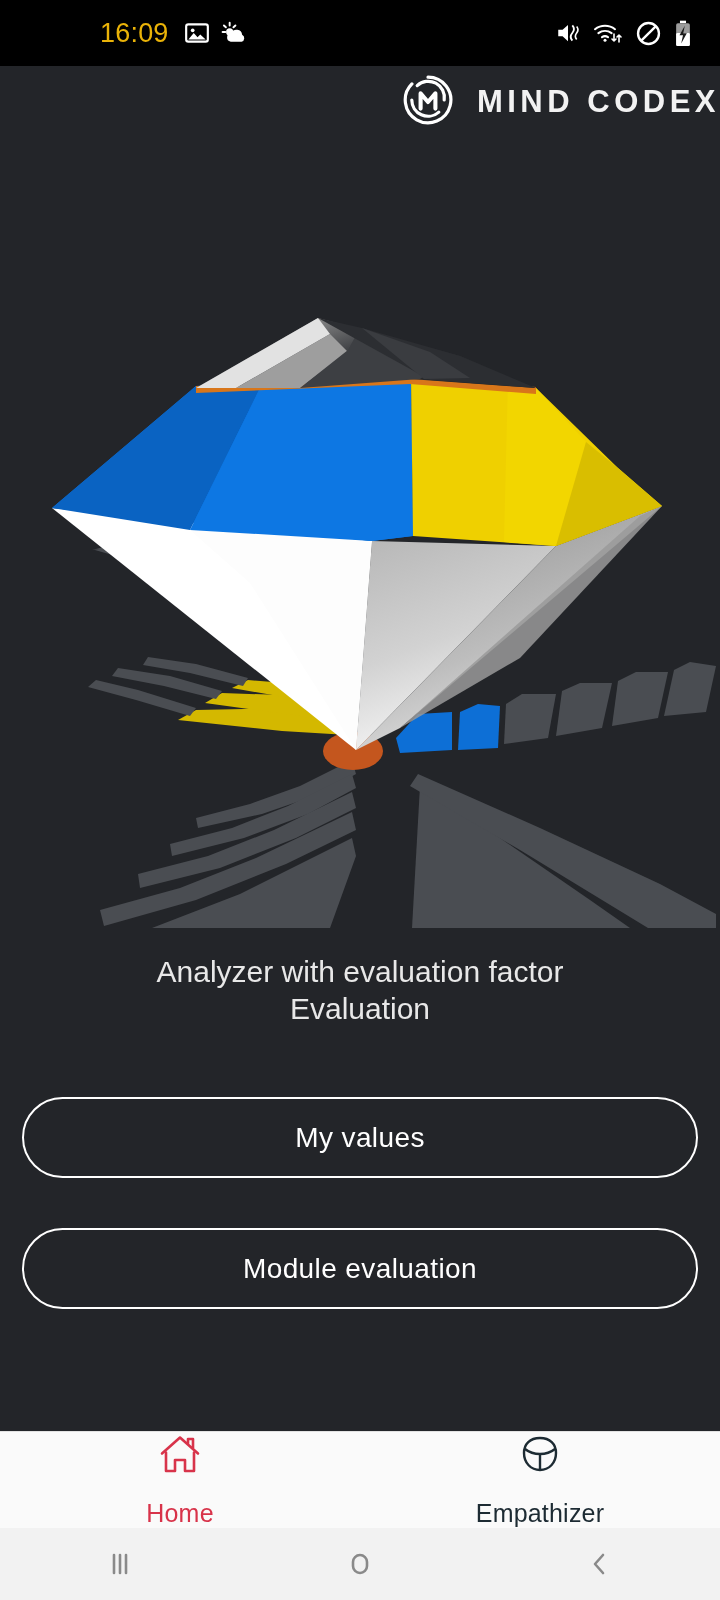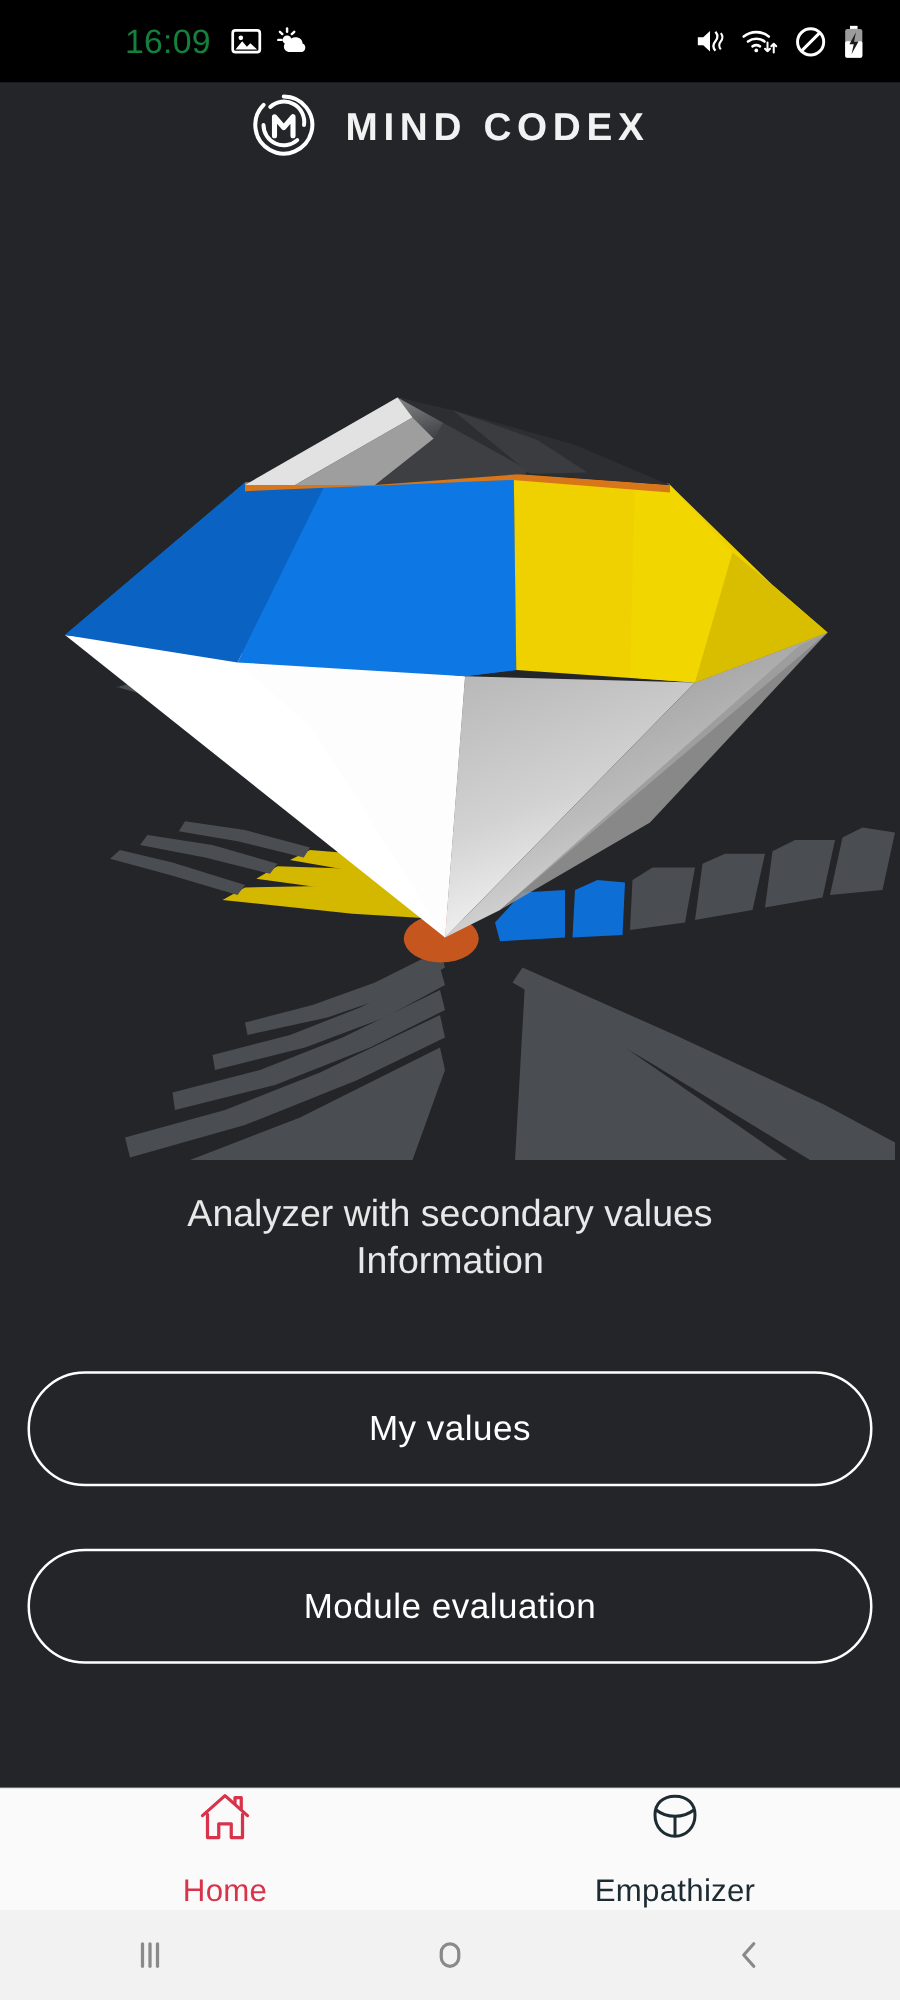--- a/index.html
+++ b/index.html
@@ -17,31 +17,31 @@
   }
 
   
   .statusbar {
     height:66px; background:#000;
     display:flex; align-items:center;
     padding:0 28px 0 100px;
     flex:0 0 66px;
   }
   .status-time {
-    color:#15803d; font-size:27px; letter-spacing:.2px;
+    color:#eab308; font-size:27px; letter-spacing:.2px;
     font-family:"Liberation Sans", sans-serif;
   }
   .status-left-icons { display:flex; align-items:center; gap:11px; margin-left:15px; }
   .status-right { margin-left:auto; display:flex; align-items:center; gap:12px; }
   .sb-ico { display:block; }
 
   
   .appheader {
     flex:0 0 72px;
-    display:flex; align-items:center; justify-content:center;
+    display:flex; align-items:center; justify-content:flex-end;
     gap:22px;
     background:#232529;
   }
   .brand-name {
     color:#f2f2f2; font-size:31px; font-weight:700;
     letter-spacing:4.5px;
   }
 
   
   .main {
@@ -64,21 +64,21 @@
     font-size:30px;
     line-height:1.22;
     font-weight:400;
     padding:0 70px;
   }
 
   
   .btn-area { margin-top:70px; padding:0 22px; }
   .pill-btn {
     display:flex; align-items:center; justify-content:center;
-    height:92px;
+    height:81px;
     border:2.5px solid #ffffff;
     border-radius:46px;
     color:#ffffff;
     font-size:28px;
     background:transparent;
     margin-bottom:50px;
     cursor:pointer;
     letter-spacing:.4px;
   }
 
@@ -287,22 +287,22 @@
           <path d="M196 250 L318 180 L330 196 L236 250 Z" fill="#e2e2e2"></path>
           <path d="M236 250 L330 196 L348 214 L300 250 Z" fill="#9e9e9e"></path>
           <path d="M300 250 L348 212 L360 190 L452 218 L420 241 Z" fill="#3d3f43"></path>
           <path d="M318 180 L362 190 L460 218 L536 250 L430 242 Z" fill="#2c2e32"></path>
           <path d="M362 190 L430 214 L470 240 L424 241 Z" fill="#3a3c40"></path>
         </g>
       </svg>
     </div>
 
     <div class="result-text">
-      <div>Analyzer with secondary values</div>
-      <div>Information</div>
+      <div>Analyzer with evaluation factor</div>
+      <div>Evaluation</div>
     </div>
 
     <div class="btn-area">
       <div class="pill-btn">My values</div>
       <div class="pill-btn">Module evaluation</div>
     </div>
   </div>
 
   <div class="bottomnav">
 

